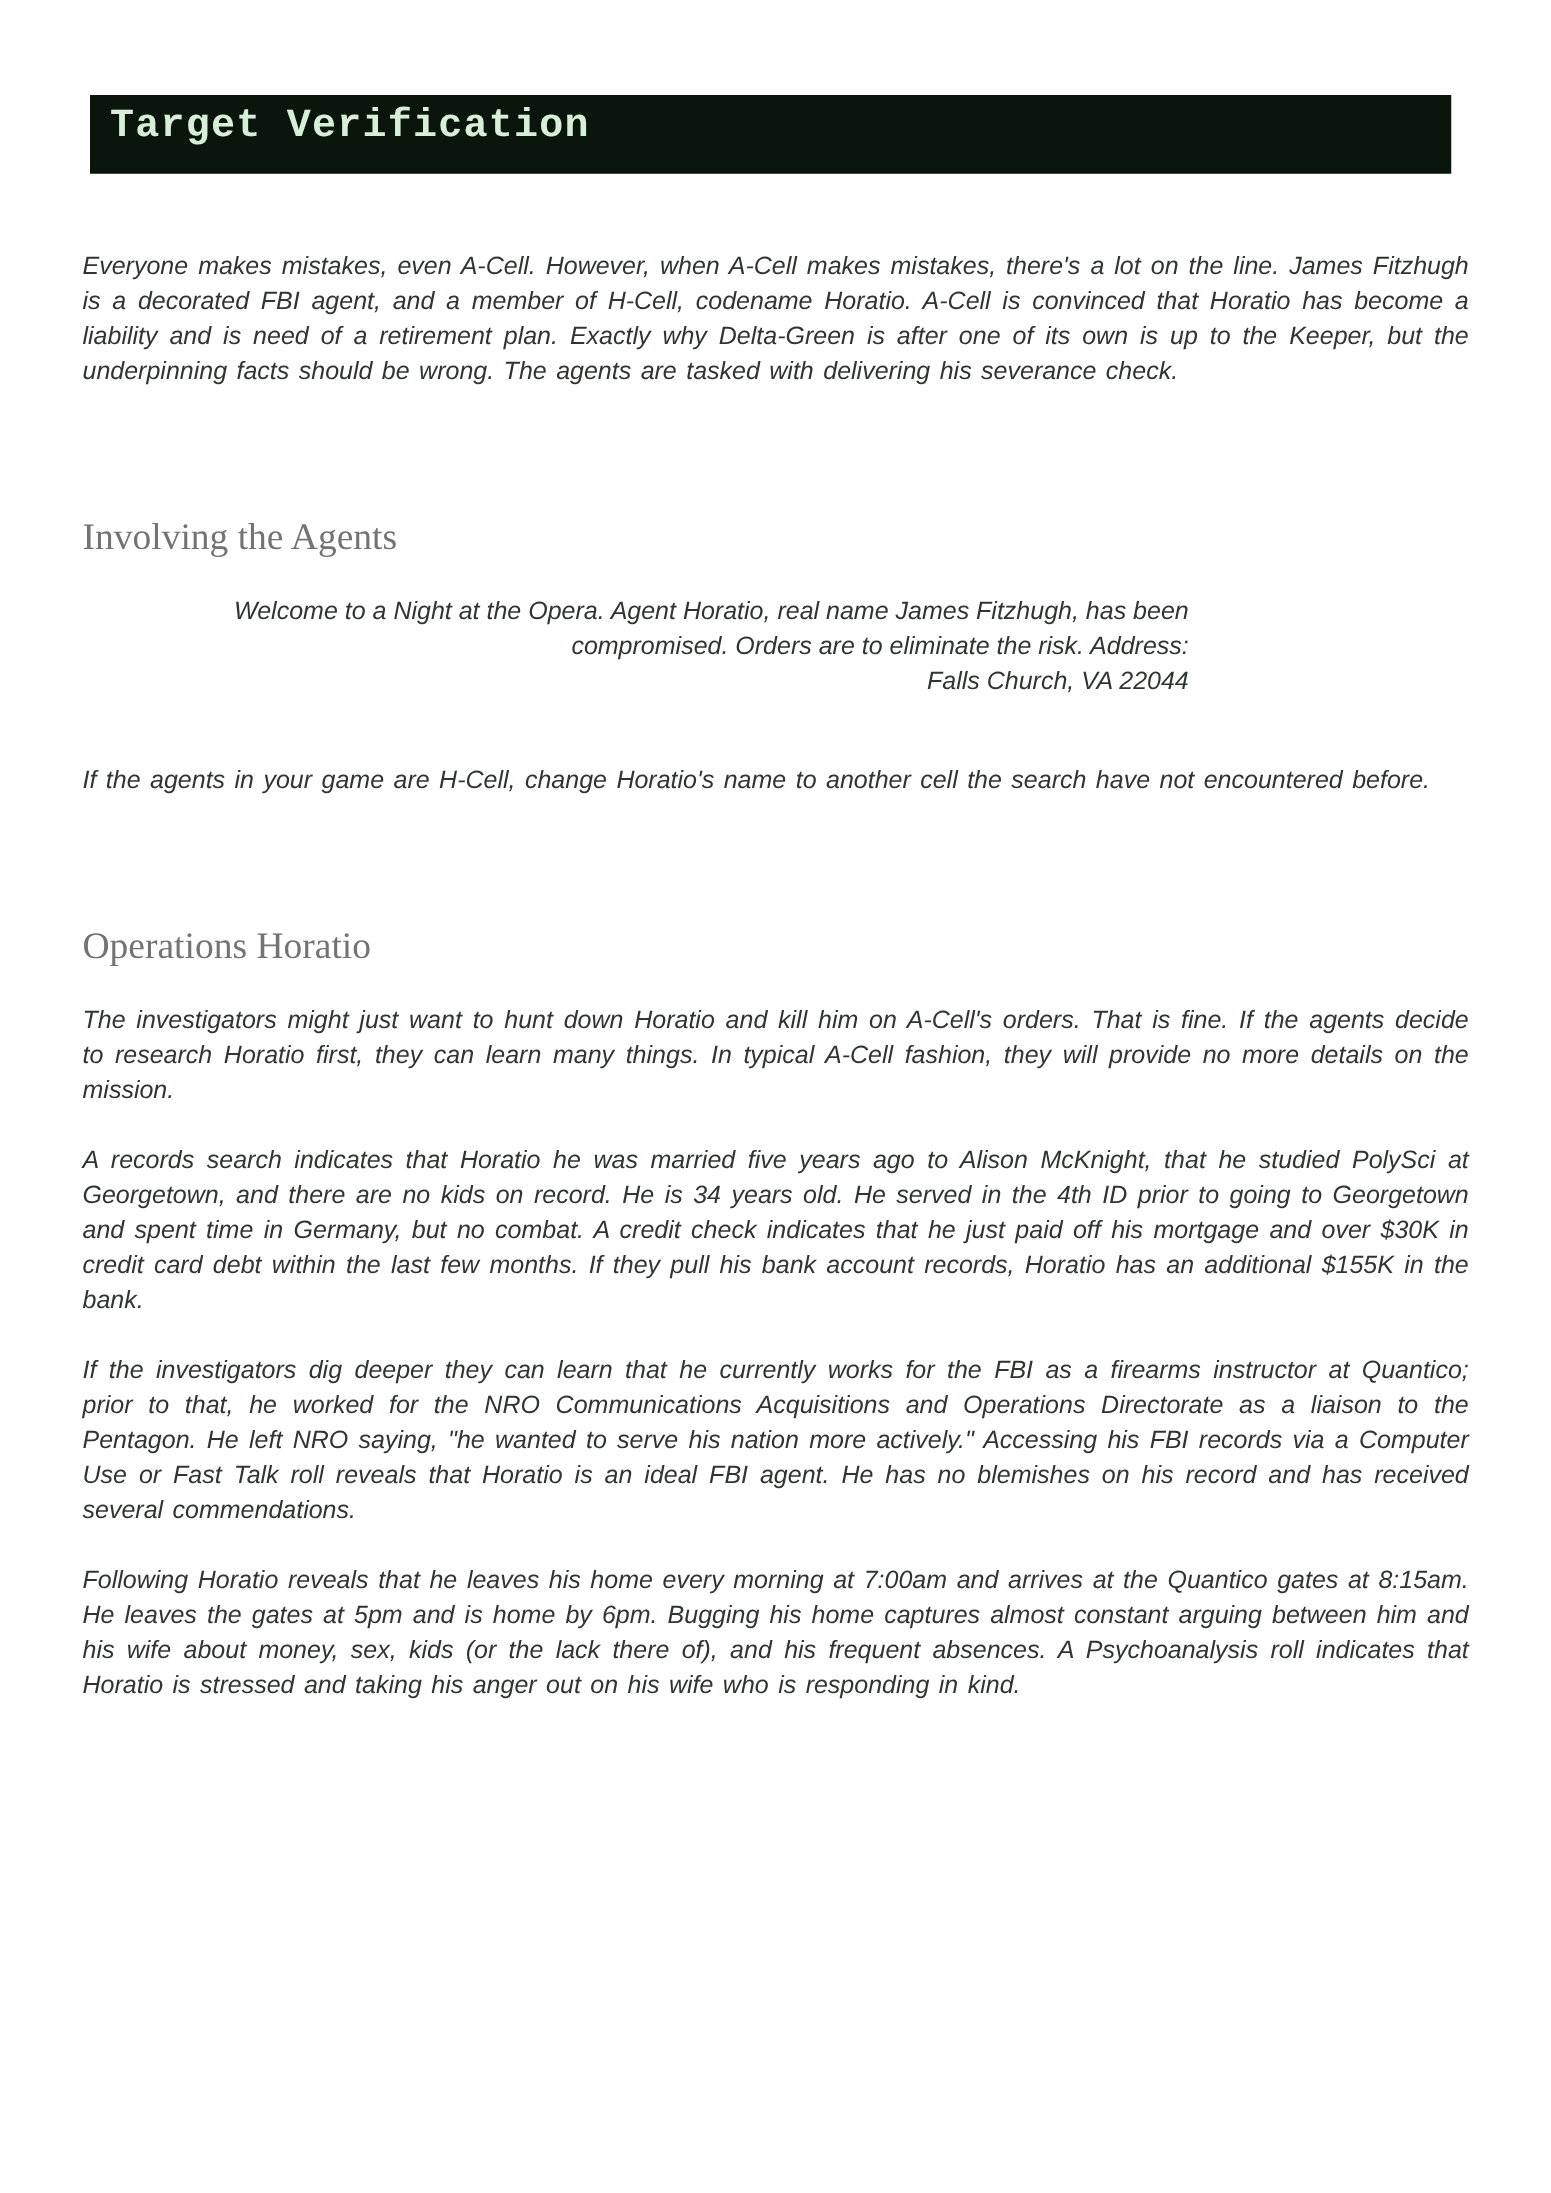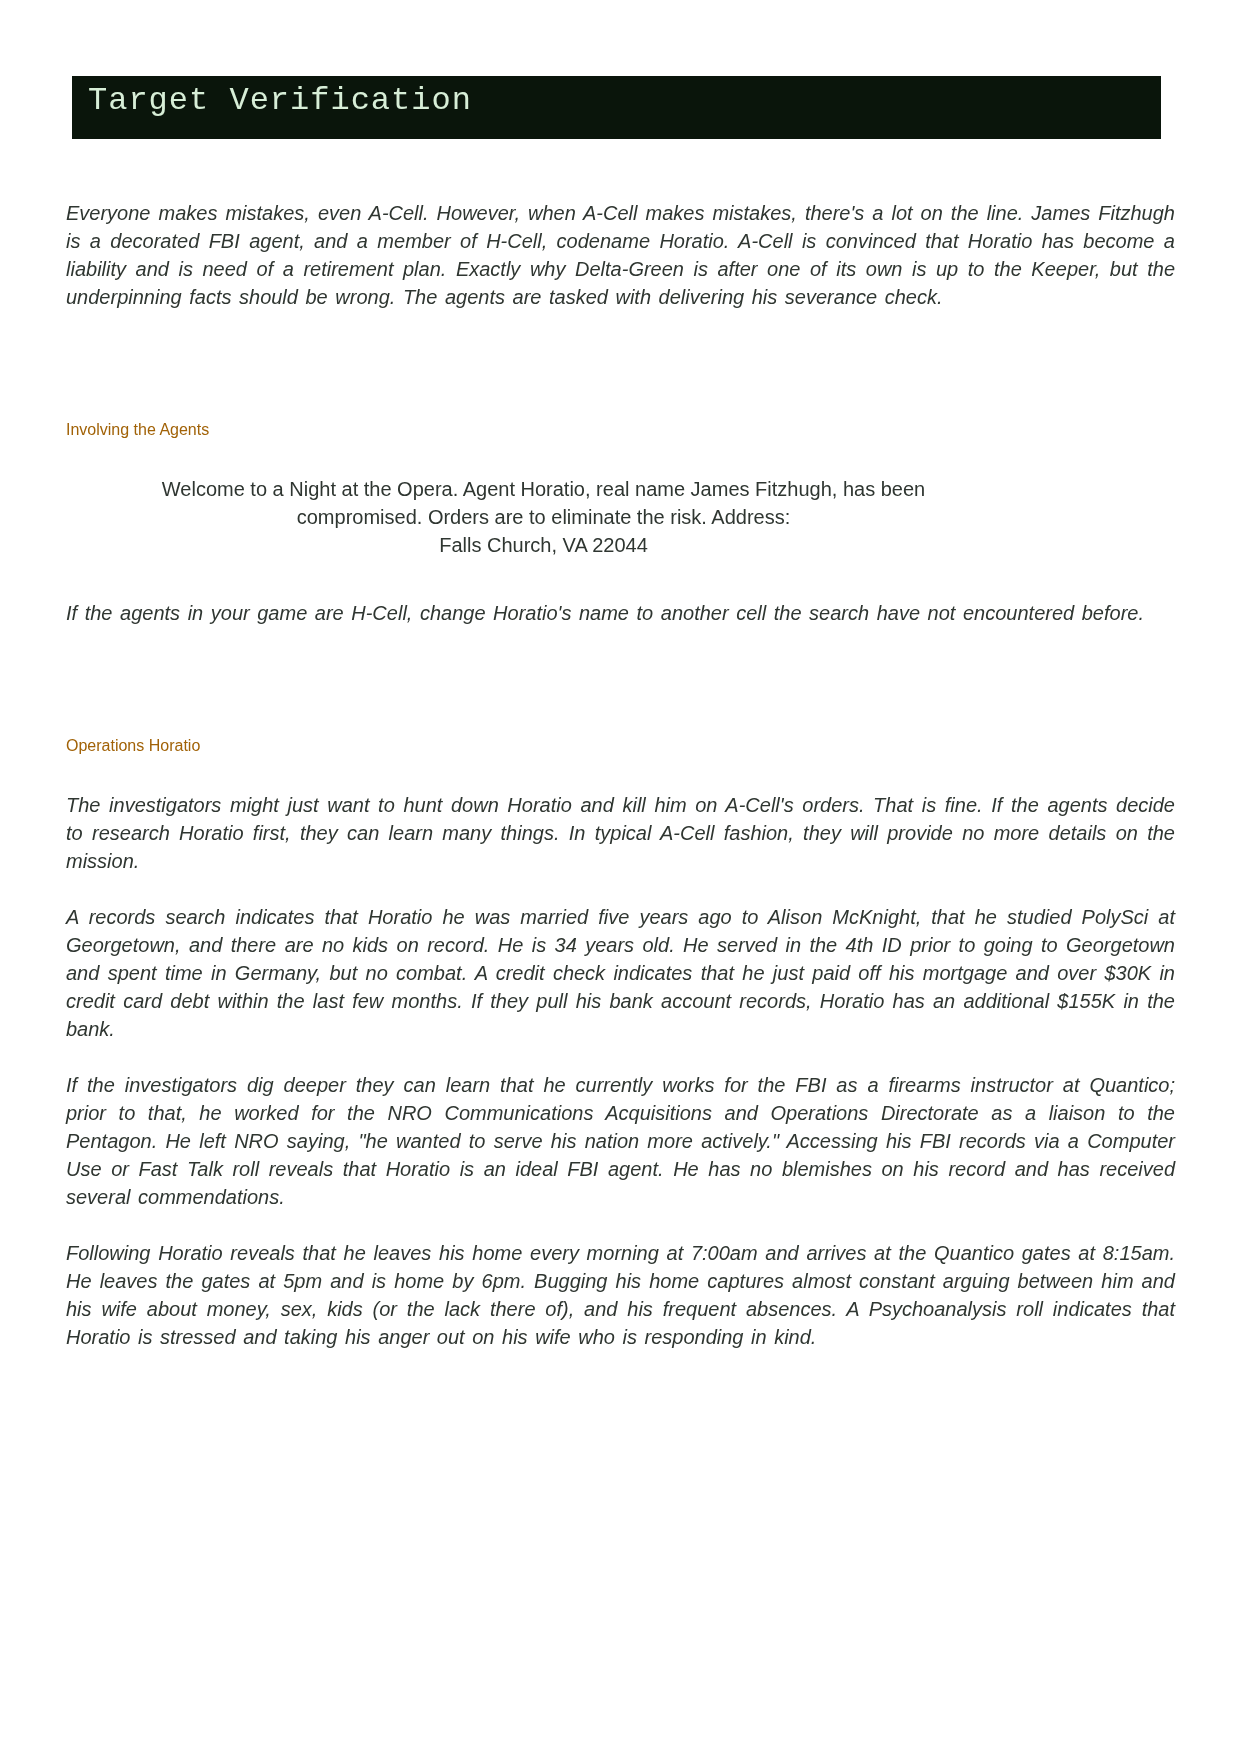--- a/index.html
+++ b/index.html
@@ -18,55 +18,56 @@
     width: 1241px;
     height: 1754px;
     padding: 76px 66px 60px 66px;
     background: #ffffff;
   }
   .title-bar {
     box-sizing: border-box;
     background: #0a150b;
     color: #d7eed7;
     font-family: "Liberation Mono", "DejaVu Sans Mono", monospace;
-    font-weight: normal;
+    font-weight: bold;
     font-size: 32px;
     line-height: 35px;
     padding: 7px 16px 21px 16px;
     margin: 0 14px 60px 6px;
     letter-spacing: 1px;
   }
   .body-text {
     color: #2f3631;
     font-size: 20px;
     line-height: 28px;
   }
   p.para {
     margin: 0 0 28px 0;
     text-align: justify;
     word-spacing: 2px;
     font-style: italic;
   }
   p.para:last-child { margin-bottom: 0; }
   h2.section-heading {
-    font-family: Liberation Sans, sans-serif;
+    font-family: Liberation Serif, serif;
     font-weight: normal;
-    color: #a16207;
-    font-size: 16px;
+    color: #737373;
+    font-size: 30px;
     line-height: 30px;
     margin: 104px 0 30px 0;
   }
   .lead {
     margin: 0 0 32px 0;
     text-align: left;
   }
   .sms-quote {
-    margin: 0 0 40px 70px;
+    font-style: italic;
+    margin: 0 0 51px 70px;
     max-width: 815px;
-    text-align: center;
+    text-align: right;
   }
   .sms-quote .quote-line {
     min-height: 28px;
   }
   .note {
     margin: 0 0 28px 0;
     text-align: justify;
     word-spacing: 2px;
   }
 </style>

